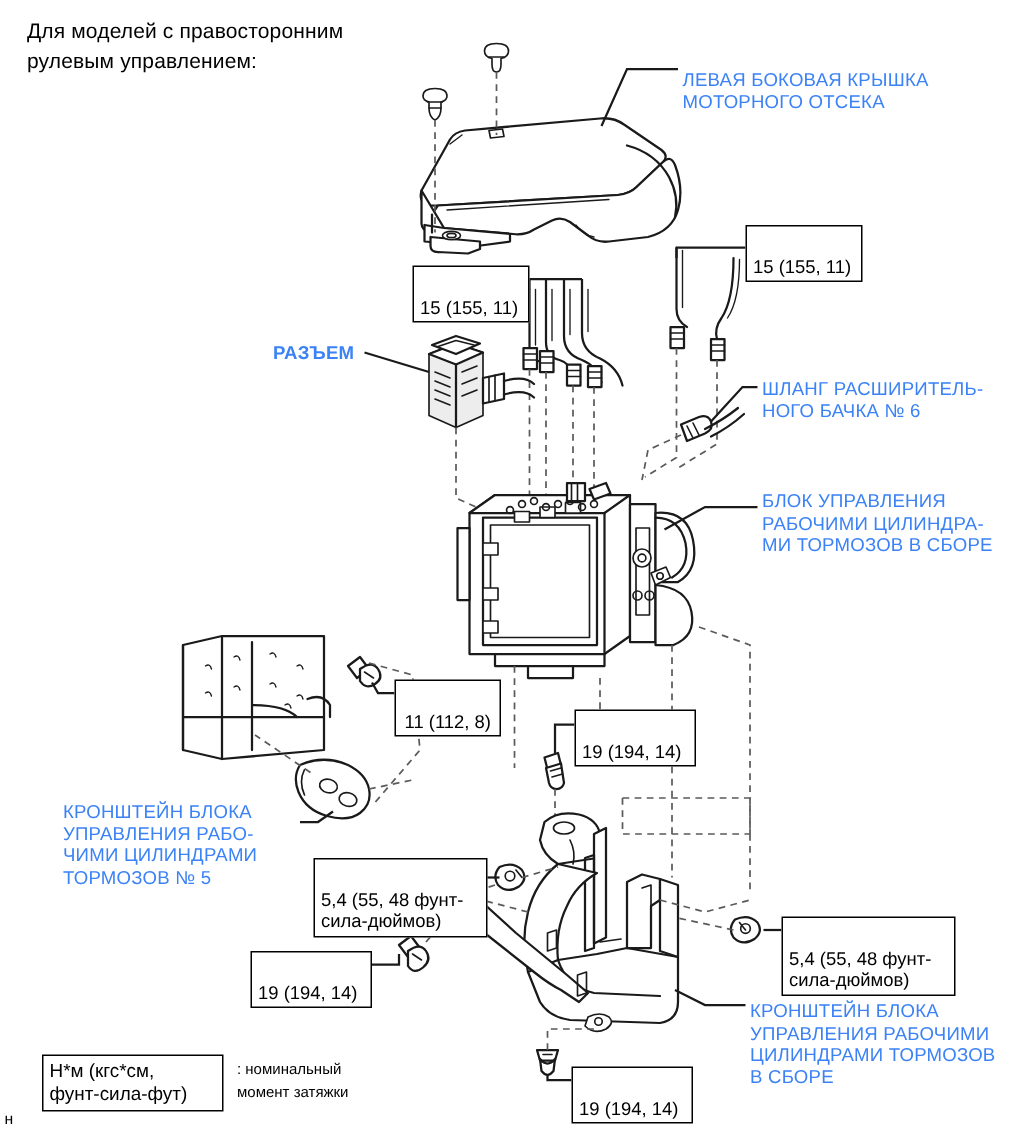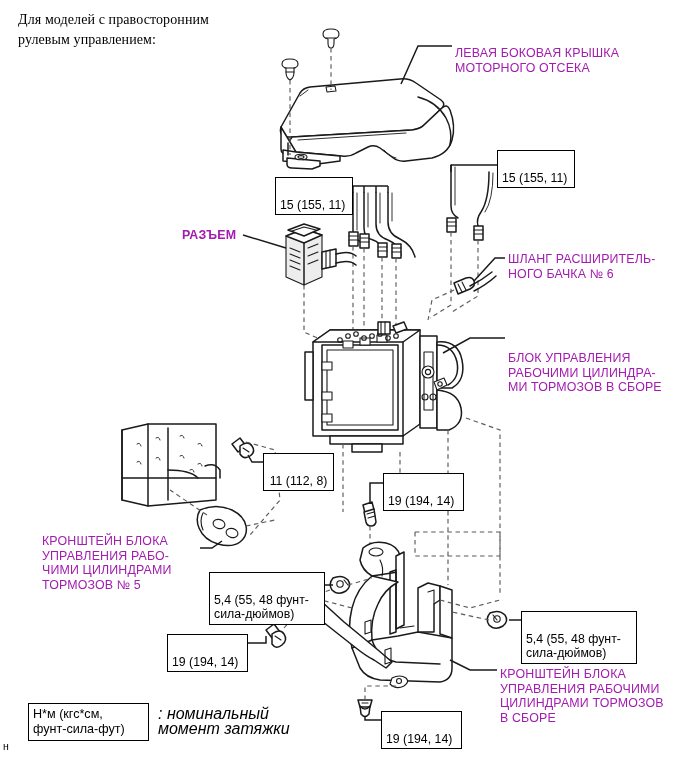--- a/index.html
+++ b/index.html
@@ -23,21 +23,21 @@
     left: 0; top: 0;
     width: 690px;
     height: 757px;
   }
   .lbl {
     position: absolute;
     font-size: 12.4px;
     line-height: 14.6px;
     letter-spacing: 0.15px;
     white-space: pre-line;
-    color: #a21caf;
+    color: #3b82f6;
   }
   .intro {
     position: absolute;
     font-size: 14px;
     line-height: 20px;
     letter-spacing: 0.1px;
     white-space: pre-line;
   }
   .tbox {
     position: absolute;
@@ -60,26 +60,25 @@
     border: 1.7px solid #000;
     background: #fff;
     font-size: 12.6px;
     line-height: 15px;
     padding: 3px 6px 3px 4px;
     white-space: pre-line;
     box-sizing: border-box;
     width: 121px;
   }
   .legend-txt {
-    font-size: 16px;
+    font-size: 10px;
     line-height: 15px;
     padding-left: 9px;
     padding-top: 3px;
     white-space: pre-line;
-    font-style: italic;
   }
   .corner-h {
     position: absolute;
     left: 3px;
     top: 740px;
     font-size: 10.5px;
     line-height: 12px;
   }
 </style>
 </head>
@@ -400,32 +399,32 @@
 
     <g>
       <path class="sf" d="M358 700 L372 700 L370 707 L360 707 Z"></path>
       <path class="sf" d="M360 706 Q365 712 370 706 L369 714 Q365 719 361 714 Z"></path>
       <path class="t" d="M362 703 L368 703"></path>
       <path class="d" d="M365 700 L365 686 L396 686"></path>
       <path class="ld" d="M381 720 L365 720 L365 716"></path>
     </g>
   </svg>
 
-  <div class="intro" style="left:18px; top:10px; width:270px;font-family:Liberation Serif, serif;">Для моделей с правосторонним
+  <div class="intro" style="left:18px; top:10px; width:270px;">Для моделей с правосторонним
 рулевым управлением:</div>
 
   <div class="lbl" style="left:455px; top:46px;">ЛЕВАЯ БОКОВАЯ КРЫШКА
 МОТОРНОГО ОТСЕКА</div>
 
   <div class="lbl" style="left:182px; top:228px;font-weight:bold;">РАЗЪЕМ</div>
 
   <div class="lbl" style="left:508px; top:252px;">ШЛАНГ РАСШИРИТЕЛЬ-
 НОГО БАЧКА № 6</div>
 
-  <div class="lbl" style="left:508px; top:327px;margin-top:24px;">БЛОК УПРАВЛЕНИЯ
+  <div class="lbl" style="left:508px; top:327px;">БЛОК УПРАВЛЕНИЯ
 РАБОЧИМИ ЦИЛИНДРА-
 МИ ТОРМОЗОВ В СБОРЕ</div>
 
   <div class="lbl" style="left:42px; top:534px;">КРОНШТЕЙН БЛОКА
 УПРАВЛЕНИЯ РАБО-
 ЧИМИ ЦИЛИНДРАМИ
 ТОРМОЗОВ № 5</div>
 
   <div class="lbl" style="left:500px; top:667px;">КРОНШТЕЙН БЛОКА
 УПРАВЛЕНИЯ РАБОЧИМИ

